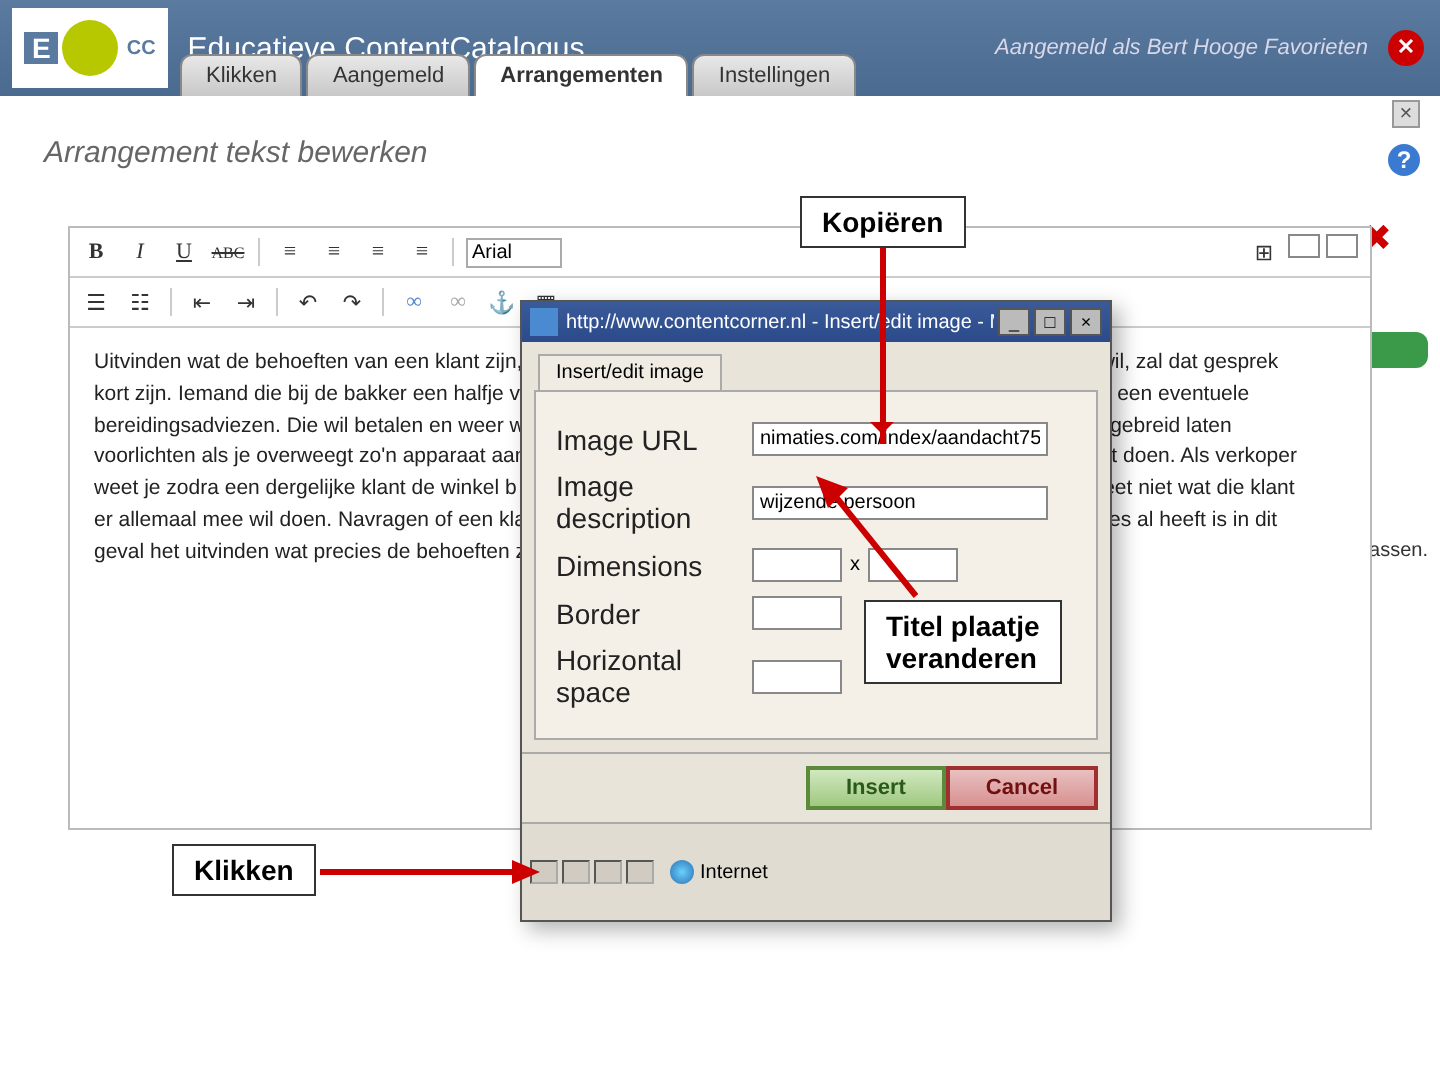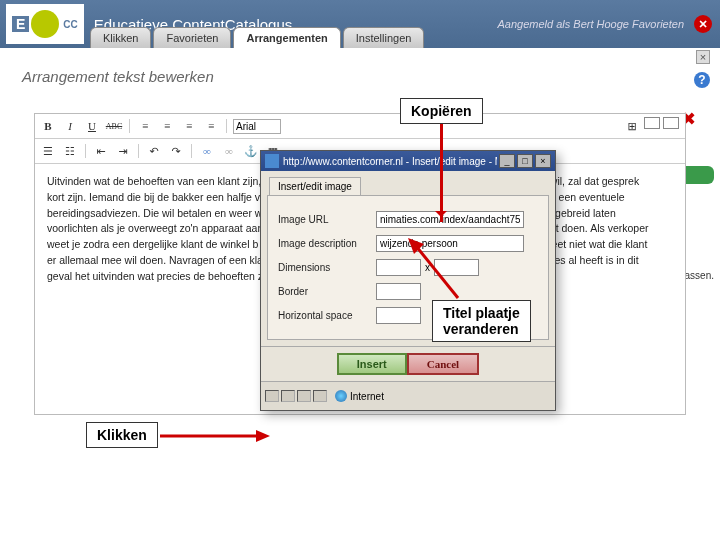--- a/index.html
+++ b/index.html
@@ -40,31 +40,31 @@
 
   
   .dialog { position: absolute; top: 150px; left: 260px; width: 296px; background: #e8e4da; border: 1px solid #555; box-shadow: 4px 4px 10px rgba(0,0,0,0.3); }
   .dlg-titlebar { background: linear-gradient(#3a5a9a, #2a4a8a); color: #fff; font-size: 10px; padding: 3px 4px; display: flex; align-items: center; }
   .dlg-title-icon { width: 14px; height: 14px; background: #4a8ad0; margin-right: 4px; }
   .dlg-title-text { flex: 1; overflow: hidden; white-space: nowrap; }
   .dlg-winbtn { width: 16px; height: 14px; background: #bbb; border: 1px solid #555; margin-left: 2px; font-size: 9px; text-align: center; line-height: 12px; color: #000; cursor: pointer; }
   .dlg-tab { background: #f0ece3; border: 1px solid #aaa; border-bottom: none; padding: 3px 8px; margin: 6px 0 0 8px; display: inline-block; font-size: 10px; }
   .dlg-body { background: #f4f0e8; border: 1px solid #aaa; margin: 0 6px 6px 6px; padding: 8px 10px; }
   .form-row { display: flex; align-items: center; margin: 7px 0; }
-  .form-label { width: 98px; font-size: 10px; color: #222; }
+  .form-label { width: 98px; font-size: 14px; color: #222; }
   .form-input { border: 1px solid #888; font-size: 10px; padding: 1px 3px; height: 17px; background: #fff; }
   .w150 { width: 148px; }
   .w40 { width: 38px; padding-left: 40px; }
   .dim-x { font-size: 10px; margin: 0 4px; }
   .form-select { border: 1px solid #888; font-size: 10px; padding: 0 2px; height: 17px; width: 148px; background: #fff; }
-  .dlg-buttons { display: flex; justify-content: center; padding: 6px; border-top: 1px solid #aaa; margin-top: 4px; }
+  .dlg-buttons { display: flex; justify-content: flex-end; padding: 6px; border-top: 1px solid #aaa; margin-top: 4px; }
   .dlg-btn { border: 2px solid; padding: 3px 18px; font-size: 11px; font-weight: bold; cursor: pointer; }
   .btn-insert { background: linear-gradient(#d0e8c0, #a0c880); border-color: #5a8a3a; color: #2a5a1a; }
-  .btn-cancel { background: linear-gradient(#e8c0c0, #d89090); border-color: #a03030; color: #701010; font-family: Liberation Serif, serif; }
-  .dlg-status { background: #e0dcd2; border-top: 1px solid #aaa; padding: 8px 4px; display: flex; align-items: center; font-size: 10px; }
+  .btn-cancel { background: linear-gradient(#e8c0c0, #d89090); border-color: #a03030; color: #701010; }
+  .dlg-status { background: #e0dcd2; border-top: 1px solid #aaa; padding: 18px 4px; display: flex; align-items: center; font-size: 10px; }
   .dlg-status-sections { display: flex; gap: 2px; margin-right: 8px; }
   .st-box { width: 14px; height: 12px; background: #d0ccc2; border: 1px inset #aaa; }
   .globe { width: 12px; height: 12px; background: radial-gradient(#6ad0ff,#2a70b0); border-radius: 50%; margin-right: 3px; }
 
   
   .anno { position: absolute; z-index: 50; pointer-events: none; }
   .anno-box { background: #fff; border: 1px solid #333; padding: 4px 10px; font-size: 14px; font-weight: bold; color: #000; }
   .arrow-down { width: 3px; background: #c00; position: relative; margin: 0 auto; }
   .arrow-down::after { content: ''; position: absolute; bottom: -1px; left: -5px; border: 6px solid transparent; border-top-color: #c00; }
   svg.arrow { position: absolute; overflow: visible; }
@@ -76,21 +76,21 @@
   <div class="logo-box">
     <div style="display:flex;flex-direction:column;align-items:center;margin-right:2px">
       <div style="background:#5a7aa0;color:#fff;font-weight:bold;font-size:14px;padding:0 4px">E</div>
     </div>
     <div class="logo-circle"></div>
     <div class="logo-text">CC</div>
   </div>
   <div class="brand">Educatieve ContentCatalogus</div>
   <div class="tabs">
     <div class="tab">Klikken</div>
-    <div class="tab">Favorieten</div>
+    <div class="tab">Aangemeld</div>
     <div class="tab active">Arrangementen</div>
     <div class="tab">Instellingen</div>
   </div>
   <div class="status-txt">Aangemeld als Bert Hooge Favorieten</div>
   <div class="close-x">✕</div>
 </div>
 
 <div class="main">
   <div class="small-close">×</div>
   <div class="help-q">?</div>

